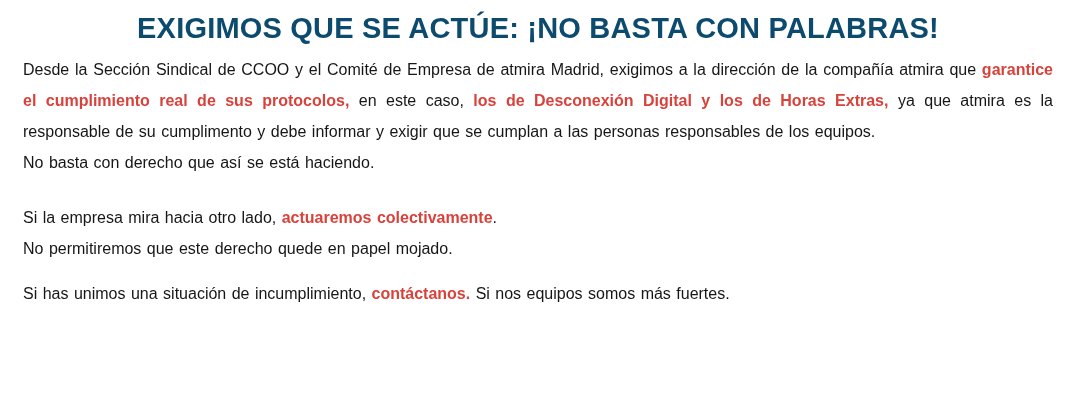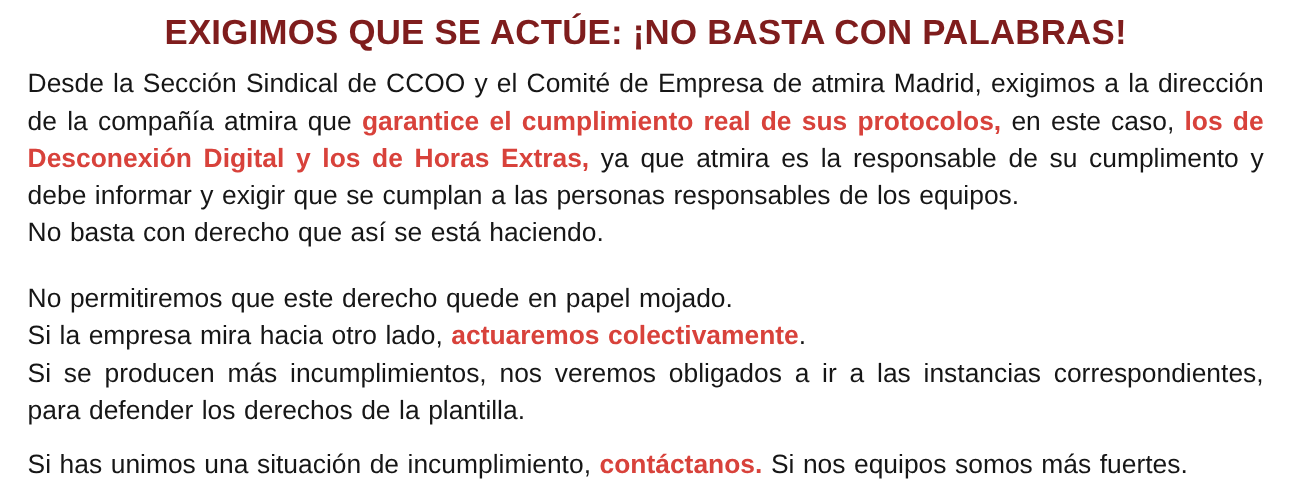--- a/index.html
+++ b/index.html
@@ -15,29 +15,29 @@
   }
   .page {
     box-sizing: border-box;
     width: 1075px;
     height: 403px;
     padding: 11px 22px 0 23px;
   }
   .title {
     margin: 0 0 9px 0;
     text-align: center;
-    color: #7f1d1d;
+    color: #0c4a6e;
     font-weight: bold;
     font-size: 29px;
     line-height: 34px;
     letter-spacing: 0.2px;
   }
   .para {
     margin: 0;
-    font-size: 22px;
+    font-size: 16px;
     line-height: 31px;
     color: #161616;
     word-spacing: 1px;
   }
   .justify {
     text-align: justify;
   }
   .em-red {
     color: #d8423b;
     font-weight: bold;
@@ -48,19 +48,18 @@
 </style>
 </head>
 <body>
 
 <div class="page">
   <h1 class="title">EXIGIMOS QUE SE ACTÚE: ¡NO BASTA CON PALABRAS!</h1>
   <div>
       <p class="para justify"><span class="plain">Desde la Sección Sindical de CCOO y el Comité de Empresa de atmira Madrid, exigimos a la dirección de la compañía atmira que </span><span class="em-red">garantice el cumplimiento real de sus protocolos,</span><span class="plain"> en este caso, </span><span class="em-red">los de Desconexión Digital y los de Horas Extras,</span><span class="plain"> ya que atmira es la responsable de su cumplimento y debe informar y exigir que se cumplan a las personas responsables de los equipos.</span></p>
       <p class="para"><span class="plain">No basta con derecho que así se está haciendo.</span></p>
       <div class="spacer" style="height: 24px;"></div>
+      <p class="para"><span class="plain">Si la empresa mira hacia otro lado, </span><span class="em-red">actuaremos colectivamente</span><span class="plain">.</span></p>
       <p class="para"><span class="plain">No permitiremos que este derecho quede en papel mojado.</span></p>
-      <p class="para"><span class="plain">Si la empresa mira hacia otro lado, </span><span class="em-red">actuaremos colectivamente</span><span class="plain">.</span></p>
-      <p class="para justify"><span class="plain">Si se producen más incumplimientos, nos veremos obligados a ir a las instancias correspondientes, para defender los derechos de la plantilla.</span></p>
       <div class="spacer" style="height: 14px;"></div>
       <p class="para"><span class="plain">Si has unimos una situación de incumplimiento, </span><span class="em-red">contáctanos.</span><span class="plain"> Si nos equipos somos más fuertes.</span></p>
     </div>
 </div>
 
 </body></html>

